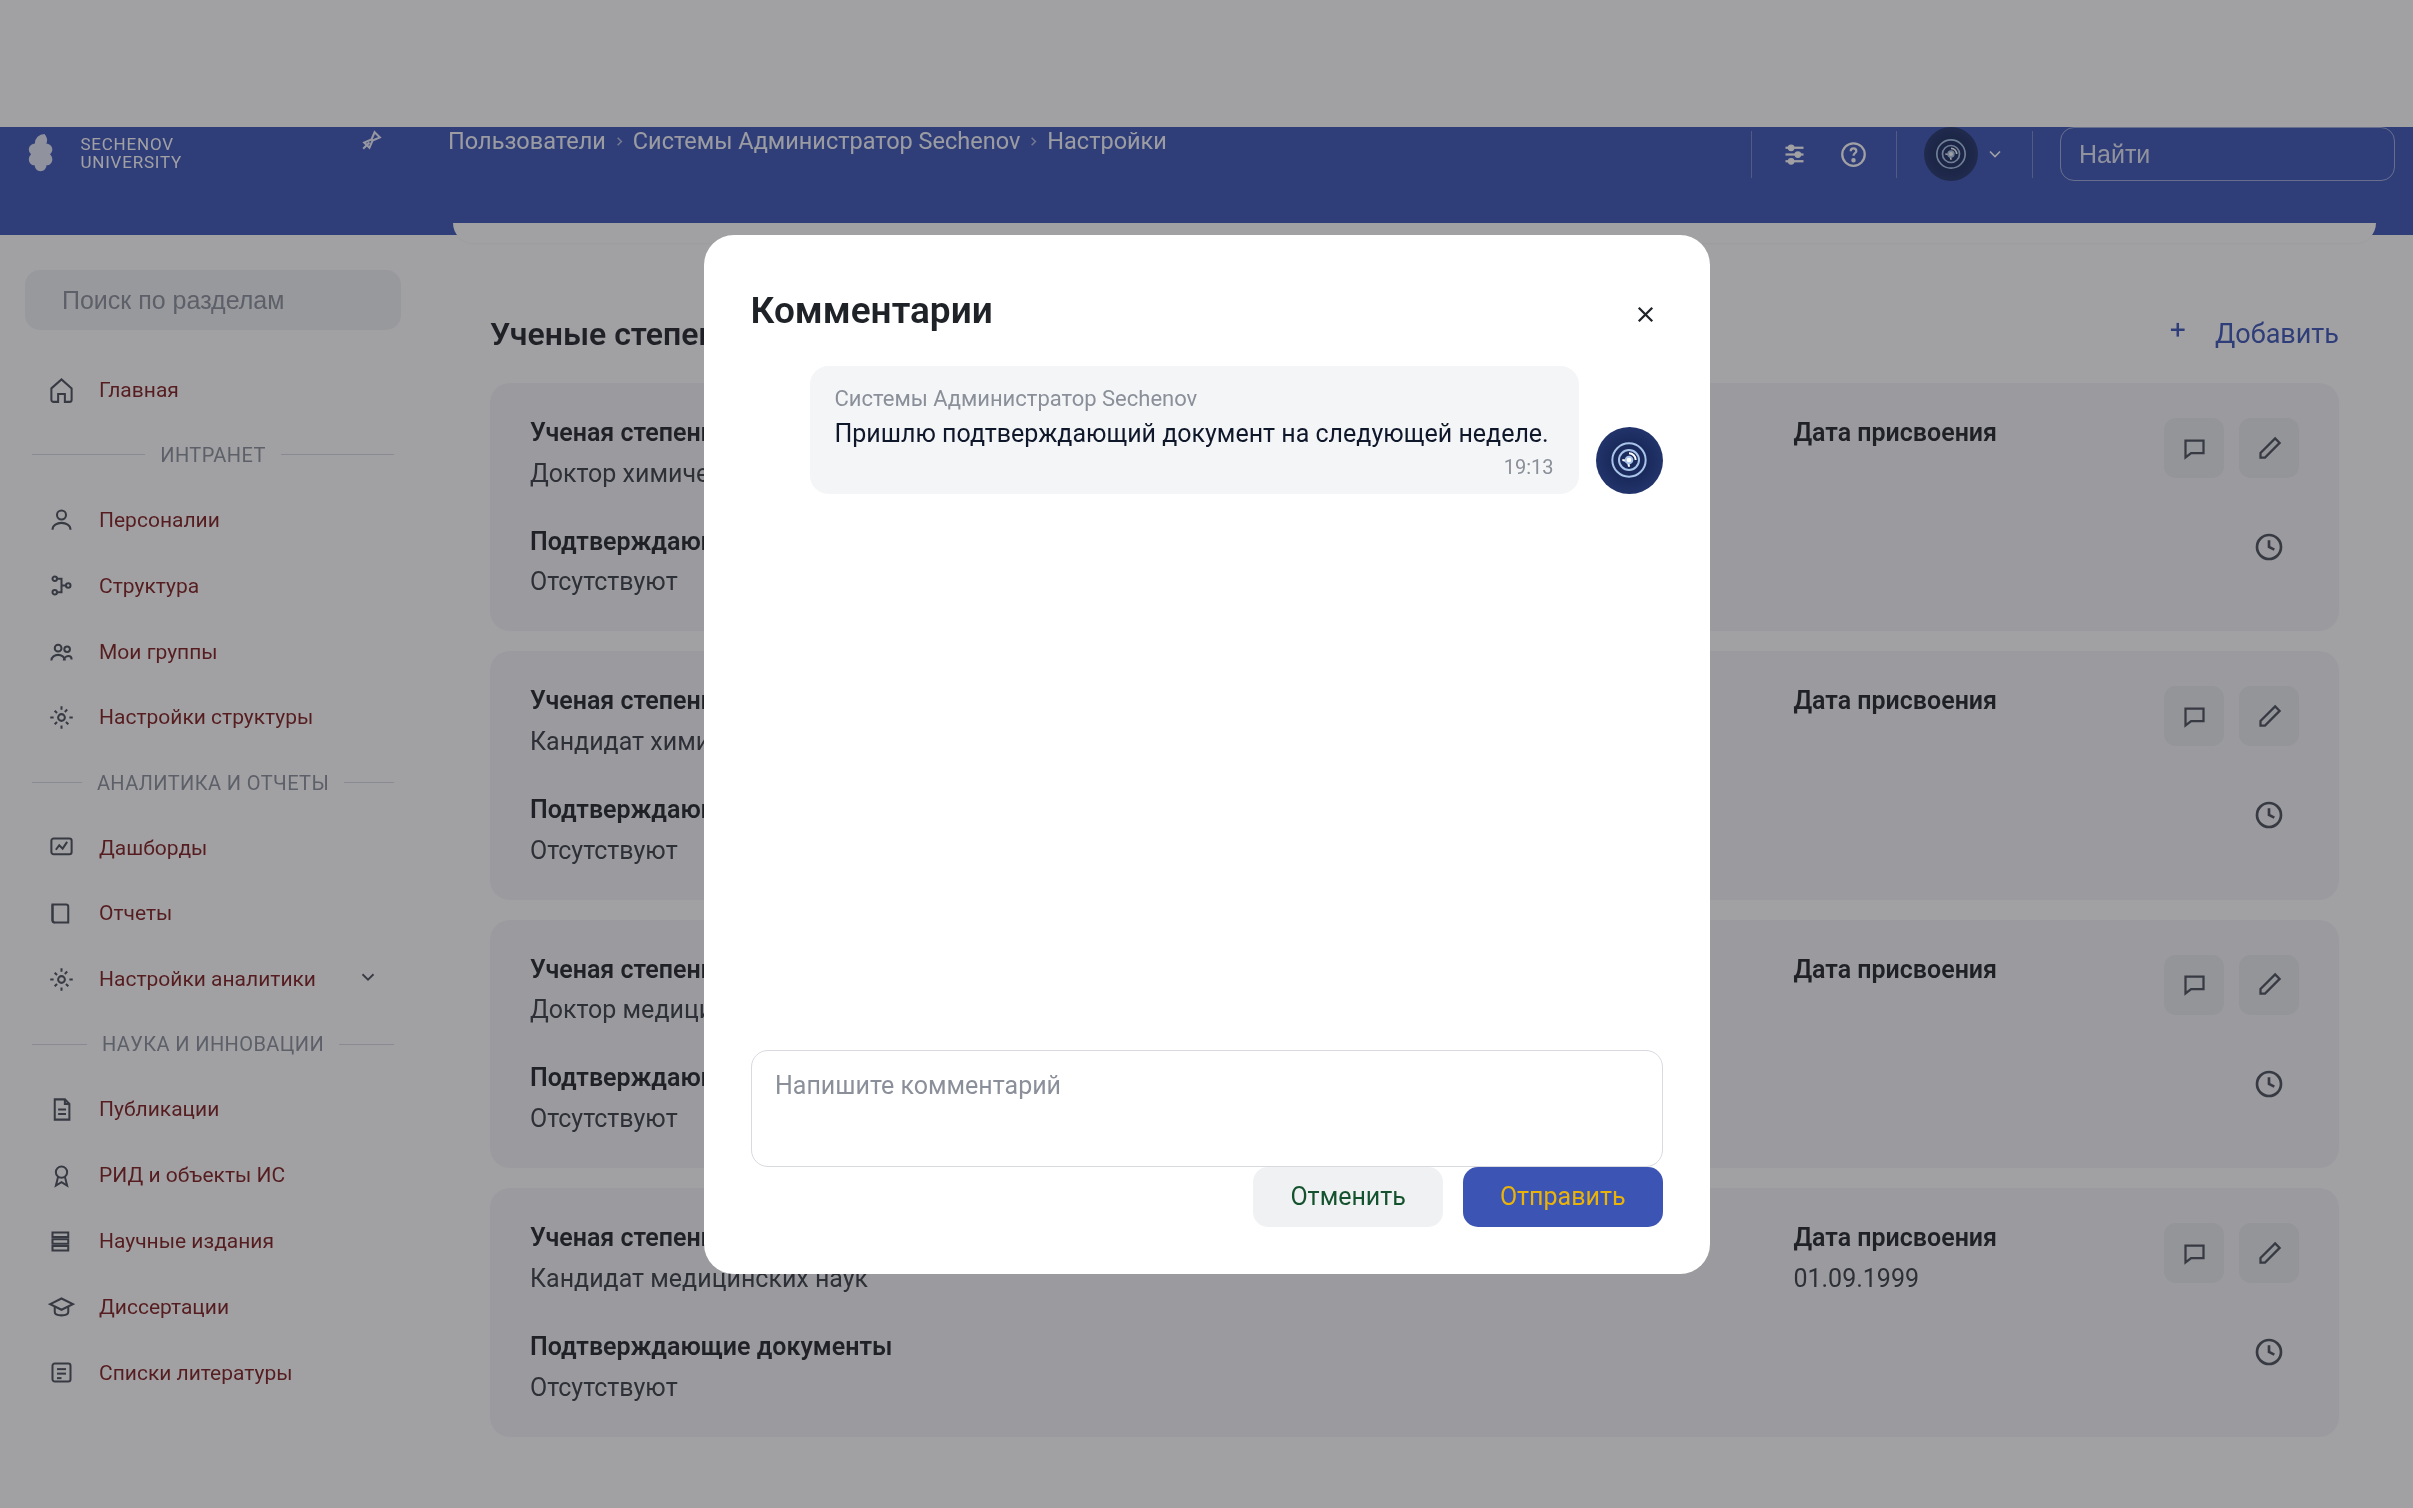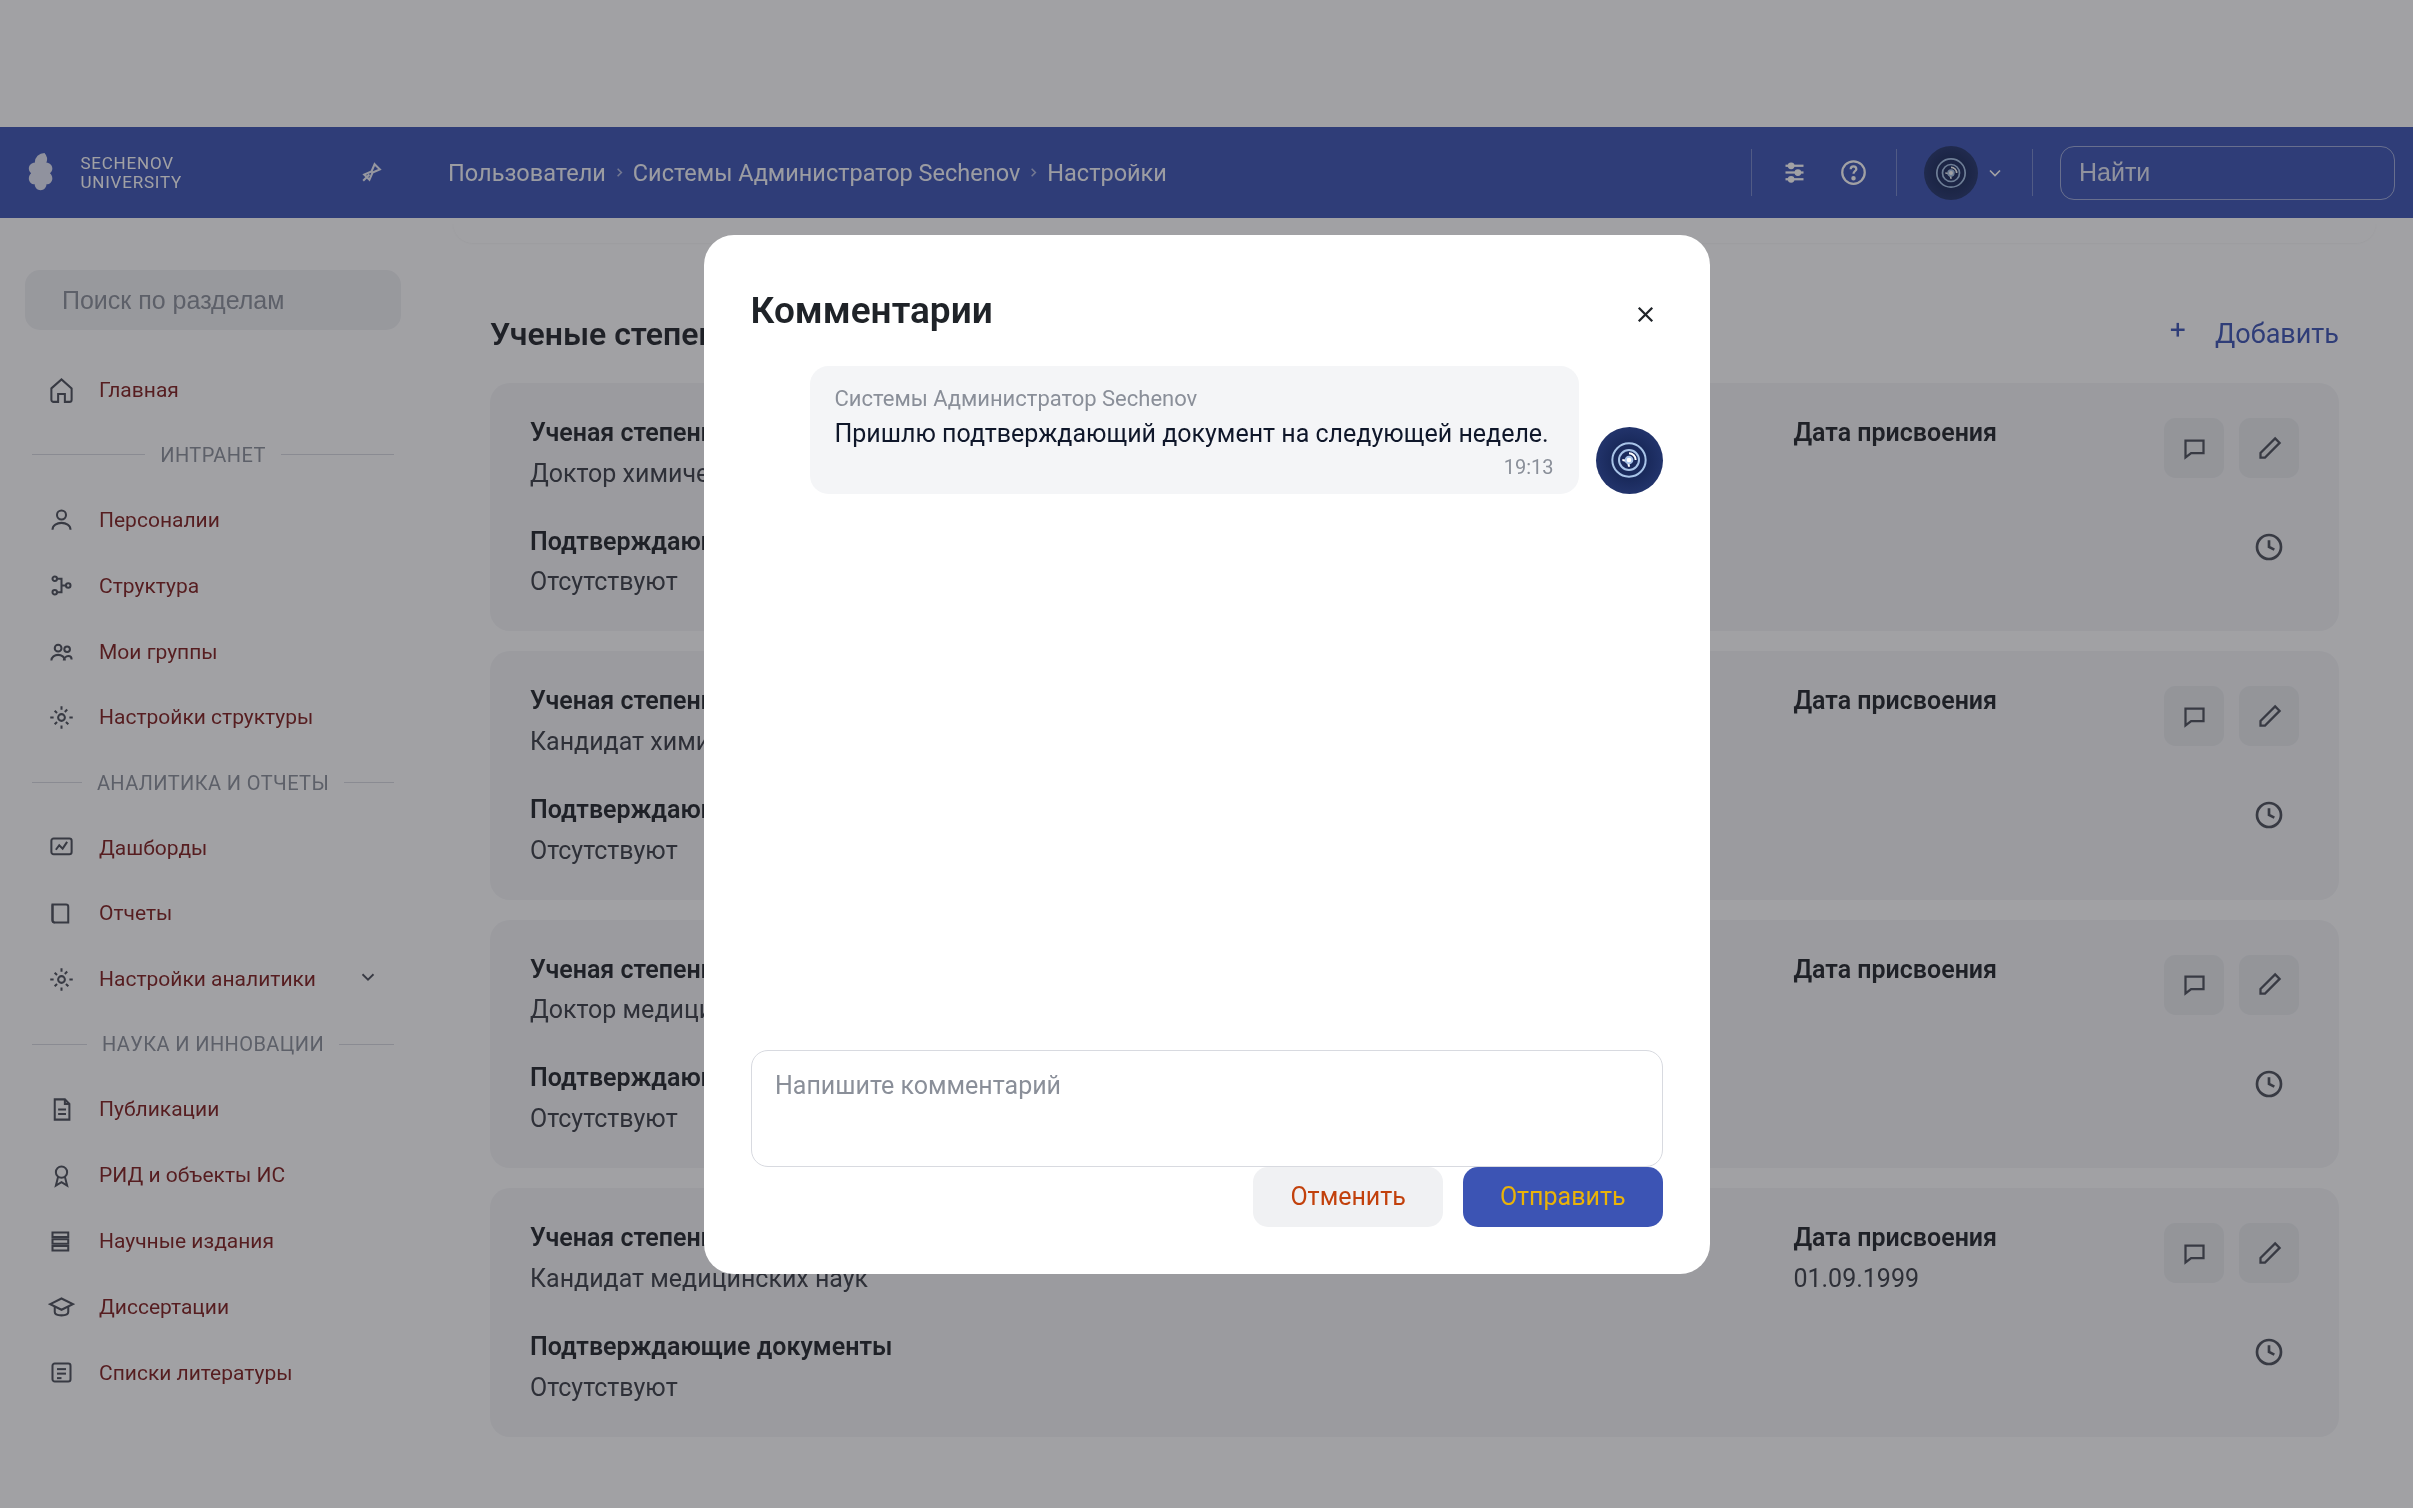--- a/index.html
+++ b/index.html
@@ -1,17 +1,17 @@
 <!DOCTYPE html>
 <html style="font-size:13.4px"><head>
 <meta charset="utf-8">
 <style>
 *{box-sizing:border-box;margin:0;padding:0}
 html,body{width:2413px;height:1508px;font-family:-apple-system,BlinkMacSystemFont,"Segoe UI",Roboto,sans-serif;overflow:hidden;background:#fff}
-.topbar{position:absolute;top:127px;left:0;right:0;height:91px;background:#3c54b4;display:flex;align-items:center;padding:0 18.4px}
+.topbar{position:absolute;top:127px;left:0;right:0;height:108px;background:#3c54b4;display:flex;align-items:flex-start;padding:0 18.4px}
 .logo{display:flex;align-items:center;gap:10px;color:#fff}
 .logo .logo-icon{width:52px;height:52px;display:flex;align-items:center;justify-content:center}
 .logo .logo-text{font-size:17px;line-height:18.4px;letter-spacing:0.8px}
 .pin-btn{margin-left:176px;width:27px;height:27px;display:flex;align-items:center;justify-content:center;color:rgba(255,255,255,.9);cursor:pointer}
 .breadcrumb{display:flex;align-items:center;gap:6px;margin-left:63px;color:#fff;font-size:23.5px}
 .breadcrumb .crumb{color:rgba(255,255,255,.95)}
 .breadcrumb .chev{color:rgba(255,255,255,.6);display:flex;align-items:center}
 .header-right{margin-left:auto;display:flex;align-items:center;gap:27px}
 .header-divider{width:0.8px;height:47px;background:rgba(255,255,255,.3)}
 .header-iconbtn{width:32px;height:32px;display:flex;align-items:center;justify-content:center;color:#fff;cursor:pointer}
@@ -56,21 +56,21 @@
 .comment-row{display:flex;align-items:flex-end;gap:17px;padding-left:59px}
 .comment-bubble{background:#f4f5f7;border-radius:18.4px;padding:20px 25px 15px;max-width:771px;flex:1}
 .comment-author{font-size:22px;color:#8a8f99;margin-bottom:8.4px}
 .comment-text{font-size:25px;color:#0f172a;margin-bottom:6.7px}
 .comment-time{font-size:20px;color:#8a8f99;text-align:right}
 .comment-avatar{width:67px;height:67px;border-radius:50%;background:radial-gradient(circle,#1a2a5c 40%,#2a3d7a 100%);display:flex;align-items:center;justify-content:center;flex-shrink:0}
 .comment-input{border:1.7px solid #d8dae0;border-radius:17px;min-height:117px;padding:20px 23.5px;font-size:25px;color:#8b5cf6;resize:none;outline:none;font-family:inherit;}
 .comment-input::placeholder{color:#8a8f99}
 .modal-footer{display:flex;justify-content:flex-end;gap:20px}
 .btn{height:60px;padding:0 37px;border-radius:15px;font-size:25px;display:flex;align-items:center;justify-content:center;cursor:pointer;border:none;font-family:inherit}
-.btn-secondary{background:#f0f1f3;color:#c2410c}
+.btn-secondary{background:#f0f1f3;color:#14532d}
 .btn-primary{background:#3c54b4;color:#eab308}
 </style>
 </head>
 <body>
 
 <div class="topbar">
   <div class="logo">
     <span class="logo-icon">
       <svg width="47" height="47" viewBox="0 0 24 24" fill="currentColor">
           <path d="M12 2a5 5 0 00-5 5c-1.7 0-3 1.3-3 3 0 1 .5 1.9 1.2 2.4C4.5 13 4 14 4 15c0 1.7 1.3 3 3 3 0 1.7 1.3 3 3 3s3-1.3 3-3c1.7 0 3-1.3 3-3 0-1-.5-2-1.2-2.6.7-.5 1.2-1.4 1.2-2.4 0-1.7-1.3-3-3-3a5 5 0 00-1-5z" opacity=".85"></path>

